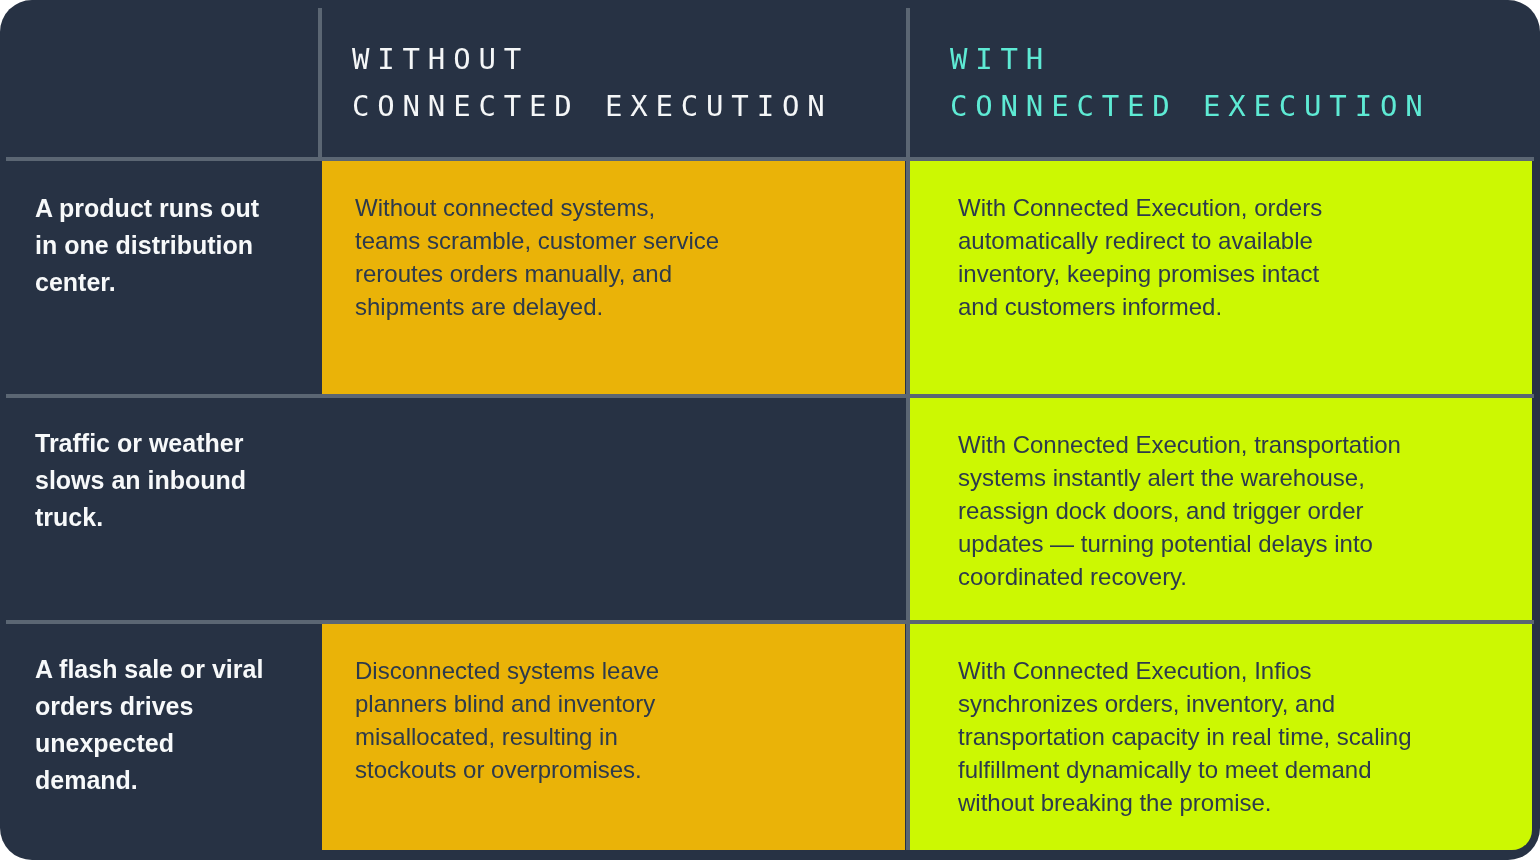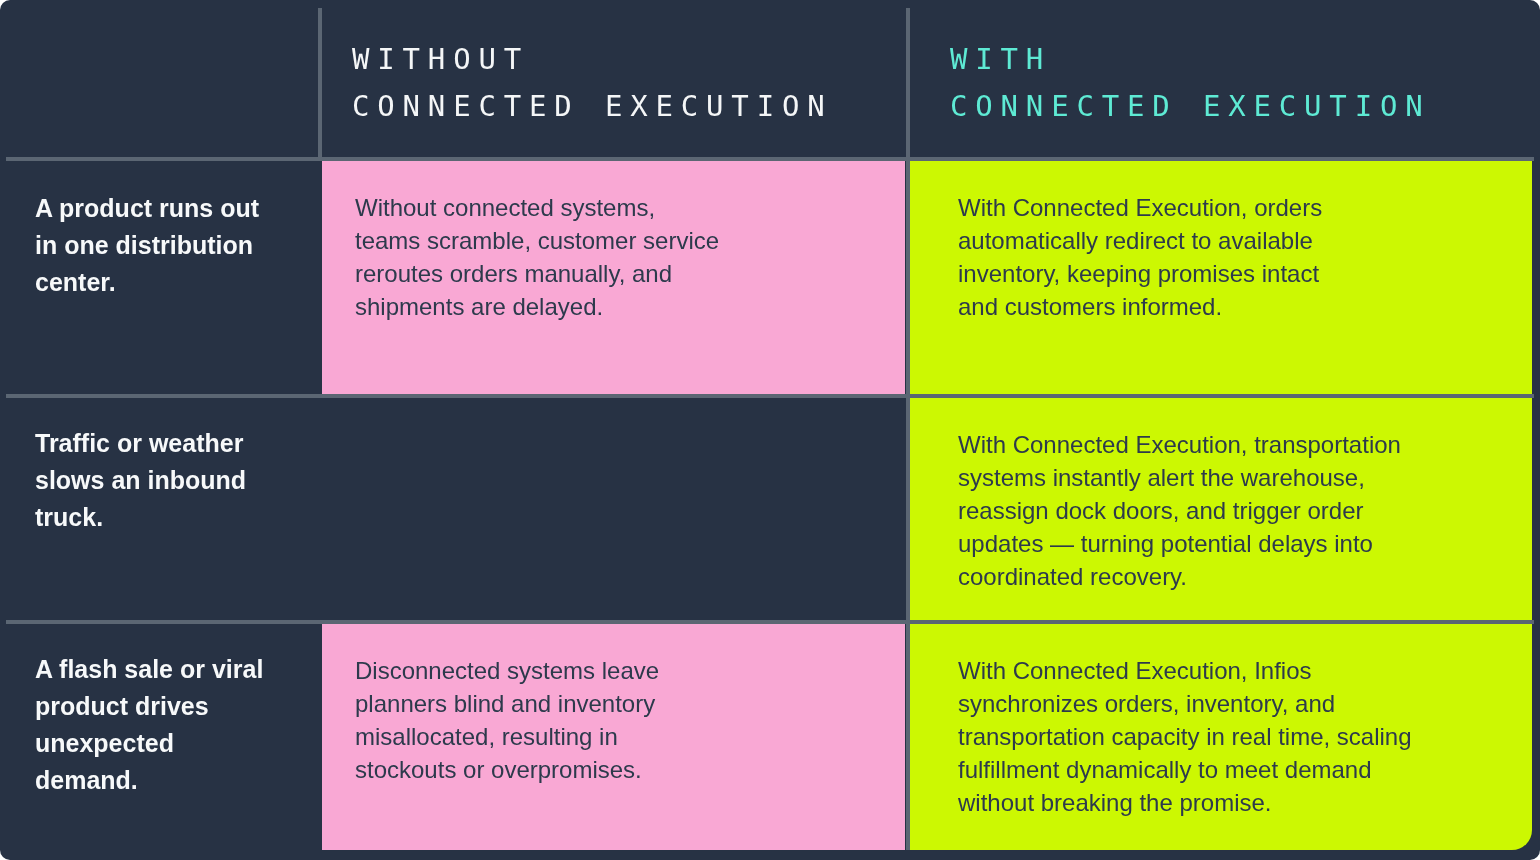--- a/index.html
+++ b/index.html
@@ -12,21 +12,21 @@
     position: relative;
     width: 1540px;
     height: 860px;
     background: #ffffff;
     overflow: hidden;
   }
   .card {
     position: absolute;
     inset: 0;
     background: #273244;
-    border-radius: 10px;
+    border-radius: 32px;
     overflow: hidden;
   }
   
   .v-line {
     position: absolute;
     width: 4px;
     background: #5b6673;
   }
   .v-line.v1 { left: 318px; top: 8px; height: 150px; }
   .v-line.v2 { left: 906px; top: 8px; height: 842px; }
@@ -69,21 +69,21 @@
   .scenario.r3 { top: 651px; }
   
   .cell {
     position: absolute;
     box-sizing: border-box;
     font-size: 24px;
     line-height: 33px;
     color: #2d3a4c;
     white-space: pre-line;
   }
-  .cell.gray  { left: 322px; width: 583px; background: #f9a8d4; padding: 30px 24px 0 33px; }
+  .cell.gray  { left: 322px; width: 583px; background: #eab308; padding: 30px 24px 0 33px; }
   .cell.green { left: 910px; width: 622px; background: #ccf802; padding: 30px 24px 0 48px; }
   .cell.row1 { top: 161px; height: 233px; }
   .cell.row2 { top: 398px; height: 222px; }
   .cell.row3 { top: 624px; height: 226px; }
   .cell.green.row3 { border-bottom-right-radius: 20px; }
 </style>
 </head>
 <body>
 
 <div class="stage">
@@ -115,21 +115,21 @@
     <div class="scenario r2">Traffic or weather
 slows an inbound
 truck.</div>
     <div class="cell green row2">With Connected Execution, transportation
 systems instantly alert the warehouse,
 reassign dock doors, and trigger order
 updates — turning potential delays into
 coordinated recovery.</div>
 
     <div class="scenario r3">A flash sale or viral
-product drives
+orders drives
 unexpected
 demand.</div>
     <div class="cell green row3">With Connected Execution, Infios
 synchronizes orders, inventory, and
 transportation capacity in real time, scaling
 fulfillment dynamically to meet demand
 without breaking the promise.</div>
     <div class="cell gray row3">Disconnected systems leave
 planners blind and inventory
 misallocated, resulting in

